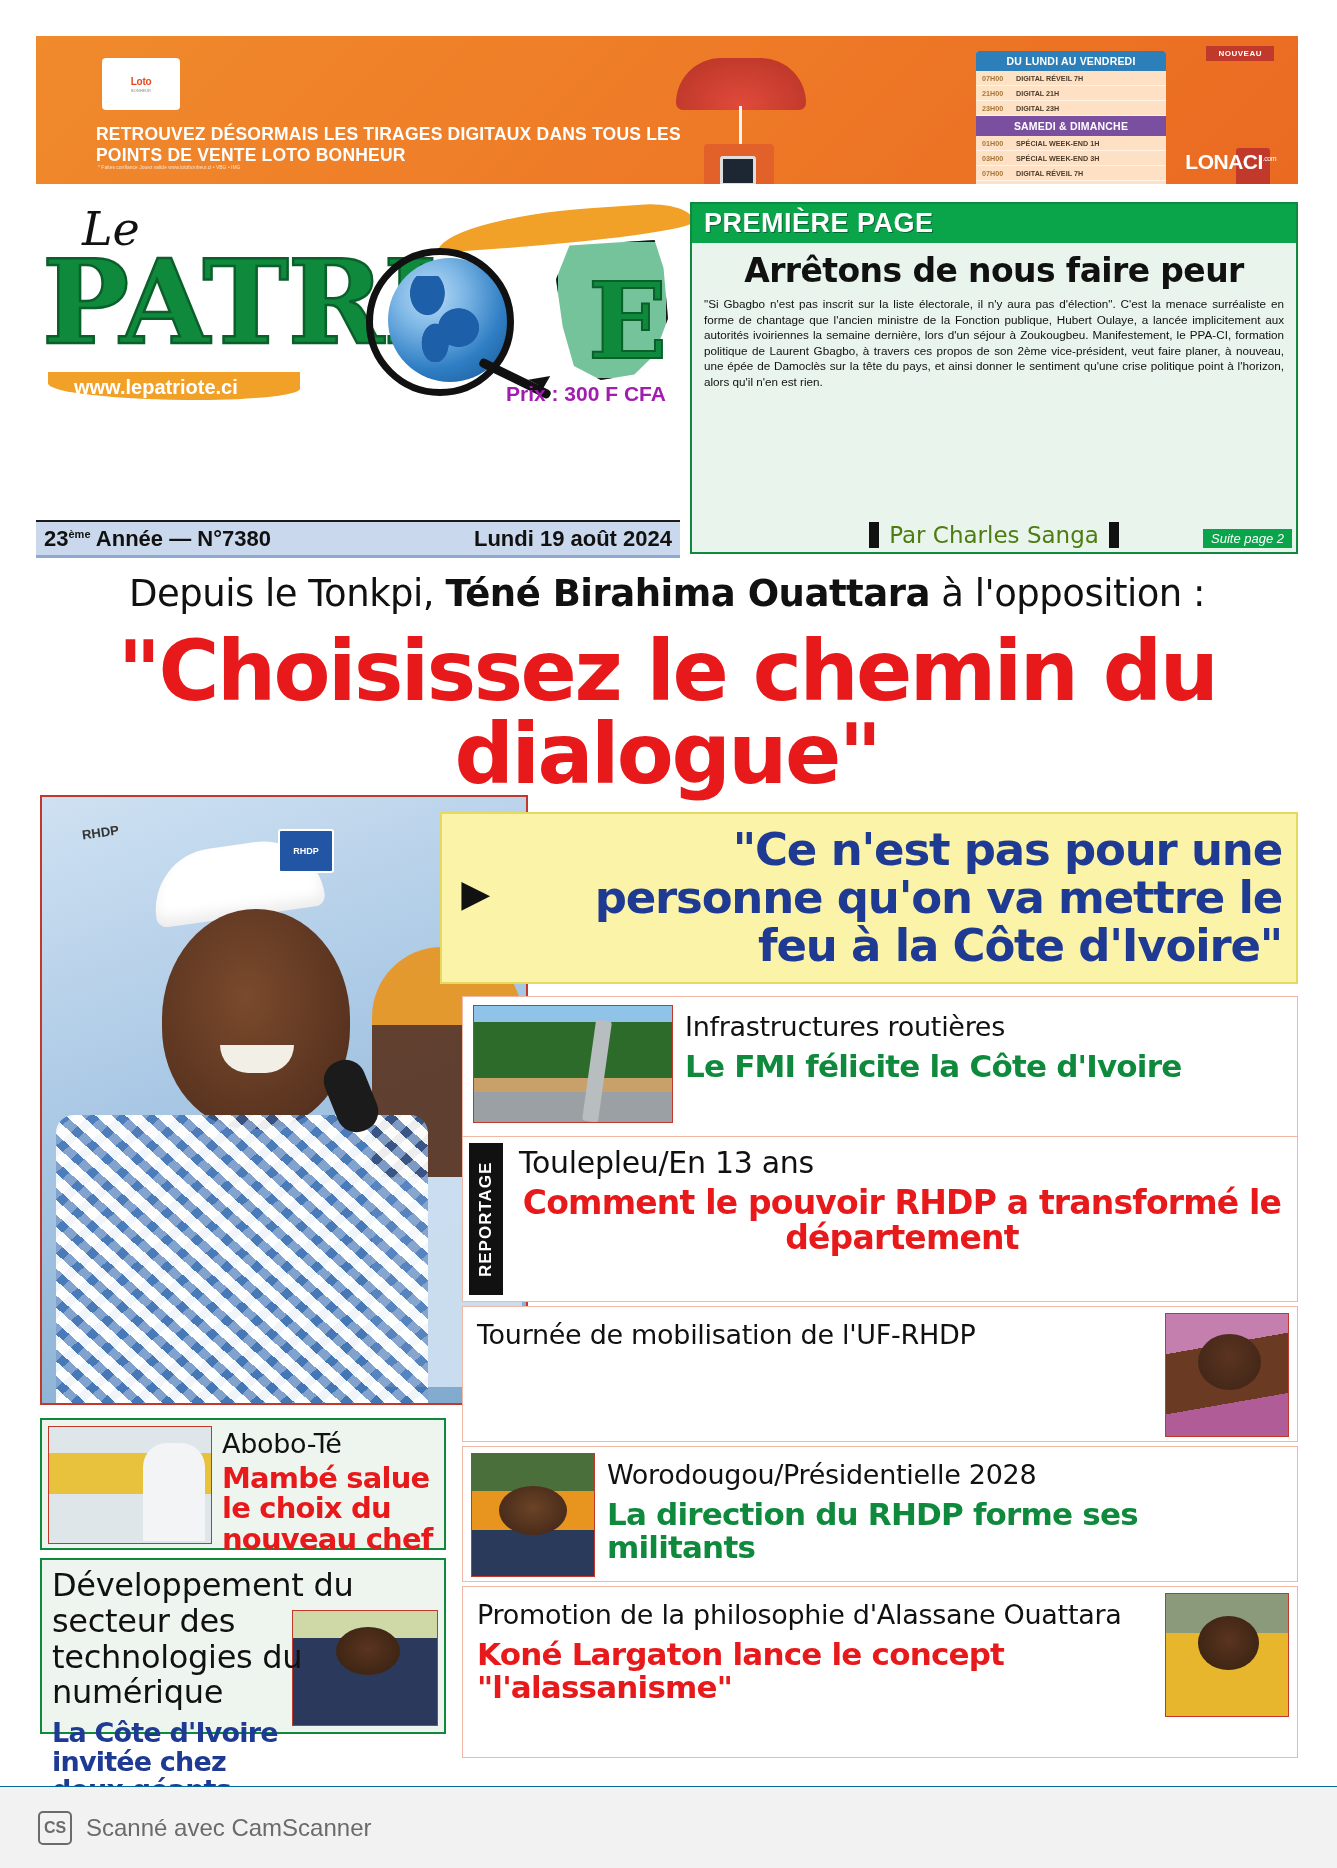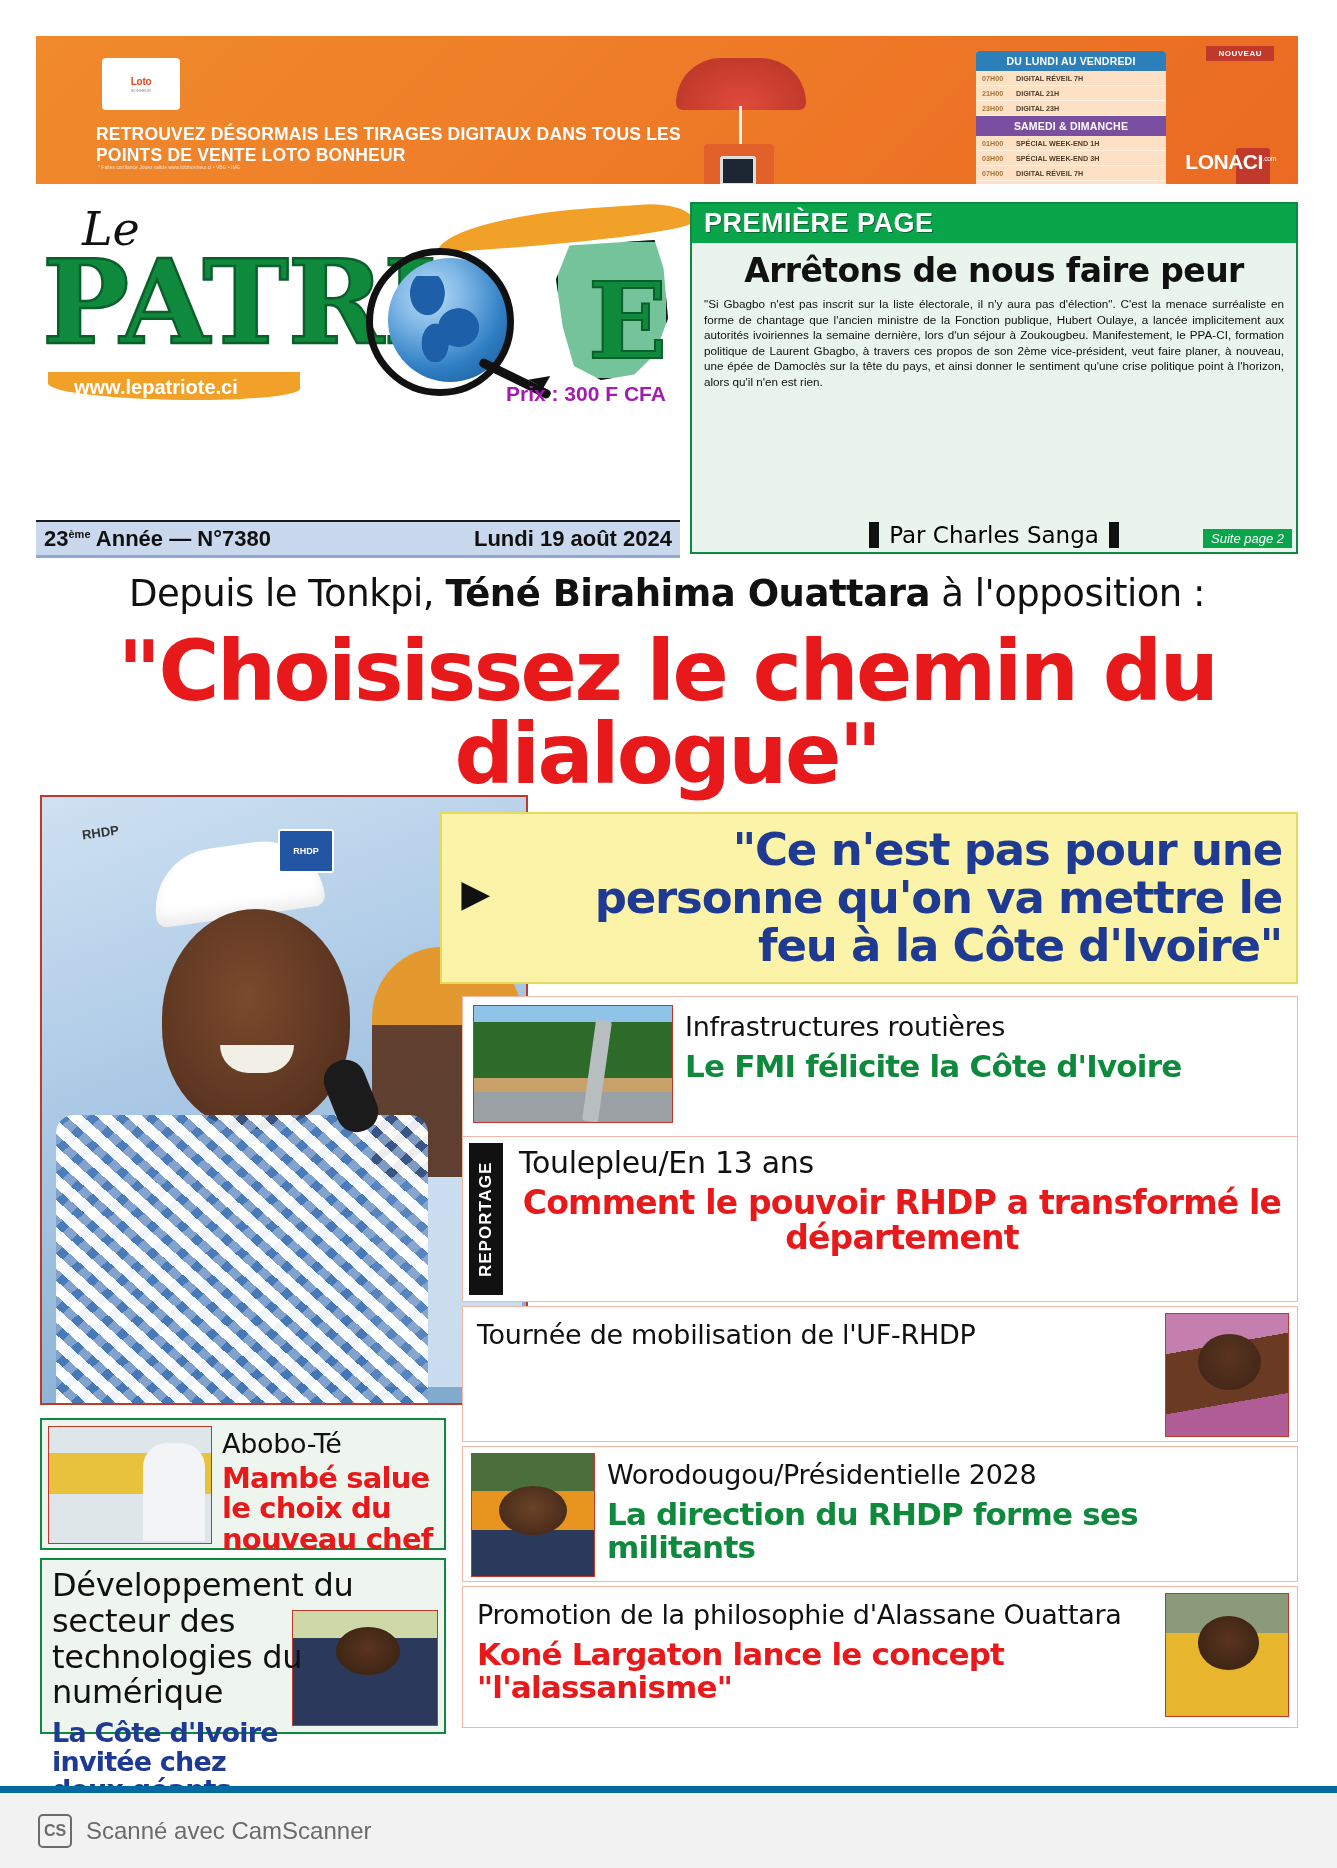--- a/index.html
+++ b/index.html
@@ -158,21 +158,21 @@
   }
   .edito-body {
     font-size: 11.7px; line-height: 1.33; color:#111; text-align: justify;
     padding: 2px 12px 0; font-family:"Liberation Sans", sans-serif;
   }
   .edito-foot {
     position:absolute; bottom: 4px; left:0; right:0; display:flex;
     align-items:center; justify-content:center; gap: 10px;
   }
   .sq { width: 10px; height: 26px; background:#111; }
-  .by-line { font-size: 23px; color:#000000; font-family:"DejaVu Sans", sans-serif; }
+  .by-line { font-size: 23px; color:#4d7c0f; font-family:"DejaVu Sans", sans-serif; }
   .suite {
     position:absolute; right: 4px; bottom: 4px; background:#0aa44a; color:#fff;
     font-size: 13px; font-style: italic; padding: 2px 8px;
   }
 
   
   .kicker {
     position:absolute; left: 36px; top: 572px; width: 1262px; text-align:center;
     font-size: 37px; color:#111; font-family:"DejaVu Sans", sans-serif;
     letter-spacing: -.5px;
@@ -268,21 +268,21 @@
         background: linear-gradient(170deg,#c47fae 0 28%, #6b3a22 28% 70%, #b05c96 70% 100%); }
   .p3::after{ content:""; position:absolute; left:26%; top:16%; width:52%; height:46%;
         background: radial-gradient(ellipse at 50% 40%,#5a3420,#3d2316); border-radius:50%; }
 
   .news4 { left: 462px; top: 1446px; width: 836px; height: 136px; }
   .p4 { left: 8px; top: 6px; width: 124px; height: 124px;
         background: linear-gradient(180deg,#4a6f3a 0 30%, #e8951f 30% 62%, #2a3a5a 62% 100%); }
   .p4::after{ content:""; position:absolute; left:22%; top:26%; width:56%; height:40%;
         background: radial-gradient(ellipse at 50% 45%,#6b4326,#3d2316); border-radius:50%; }
 
-  .news5 { left: 462px; top: 1586px; width: 836px; height: 142px; }
+  .news5 { left: 462px; top: 1586px; width: 836px; height: 172px; }
   .p5 { right: 8px; top: 6px; width: 124px; height: 124px;
         background: linear-gradient(180deg,#8a9a7a 0 32%, #e8b62c 32% 100%); }
   .p5::after{ content:""; position:absolute; left:26%; top:18%; width:50%; height:44%;
         background: radial-gradient(ellipse at 50% 45%,#5a3420,#34200f); border-radius:50%; }
 
   
   .box-green { position:absolute; border:2px solid #0f8a3d; background:#eef5ef; }
   .lb1 { left: 40px; top: 1418px; width: 406px; height: 132px; }
   .lb1-photo { position:absolute; left:6px; top:6px; width:164px; height:118px;
       border:1.5px solid #c0392b;
@@ -292,21 +292,21 @@
   .lb2 { left: 40px; top: 1558px; width: 406px; height: 176px; }
   .lb2-photo { position:absolute; right:6px; bottom:6px; width:146px; height:116px;
       border:1.5px solid #c0392b;
       background: linear-gradient(180deg,#cfd9a8 0 24%, #2b3a5c 24% 100%); }
   .lb2-photo::after{ content:""; position:absolute; left:30%; top:14%; width:44%; height:42%;
       background: radial-gradient(ellipse at 50% 45%,#5a3420,#34200f); border-radius:50%;}
 
   
   .footer {
     position:absolute; left: 0; top: 1786px; width: 1337px; height: 82px;
-    background:#f2f2f2; border-top:7px solid #0369a1;
+    background:#f2f2f2; border-top:1px solid #0369a1;
     display:flex; align-items:center; padding-left: 38px; gap: 14px;
   }
   .cs-icon {
     width: 34px; height: 34px; border:2.5px solid #6b6b6b; border-radius:5px;
     display:flex; align-items:center; justify-content:center;
     font-size: 16px; font-weight:bold; color:#6b6b6b;
   }
   .cs-text { font-size: 24px; color:#6b6b6b; }
 </style>
 </head>

